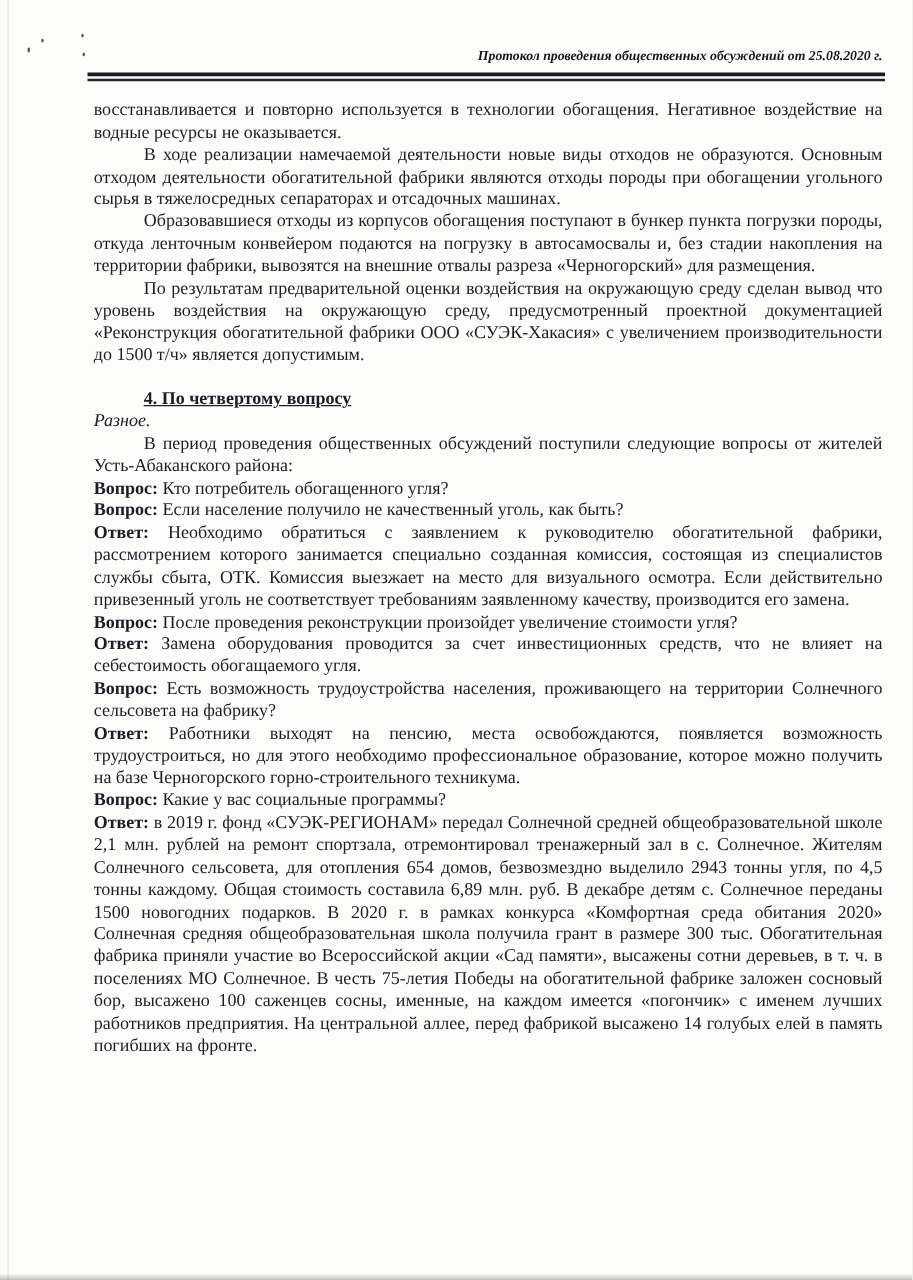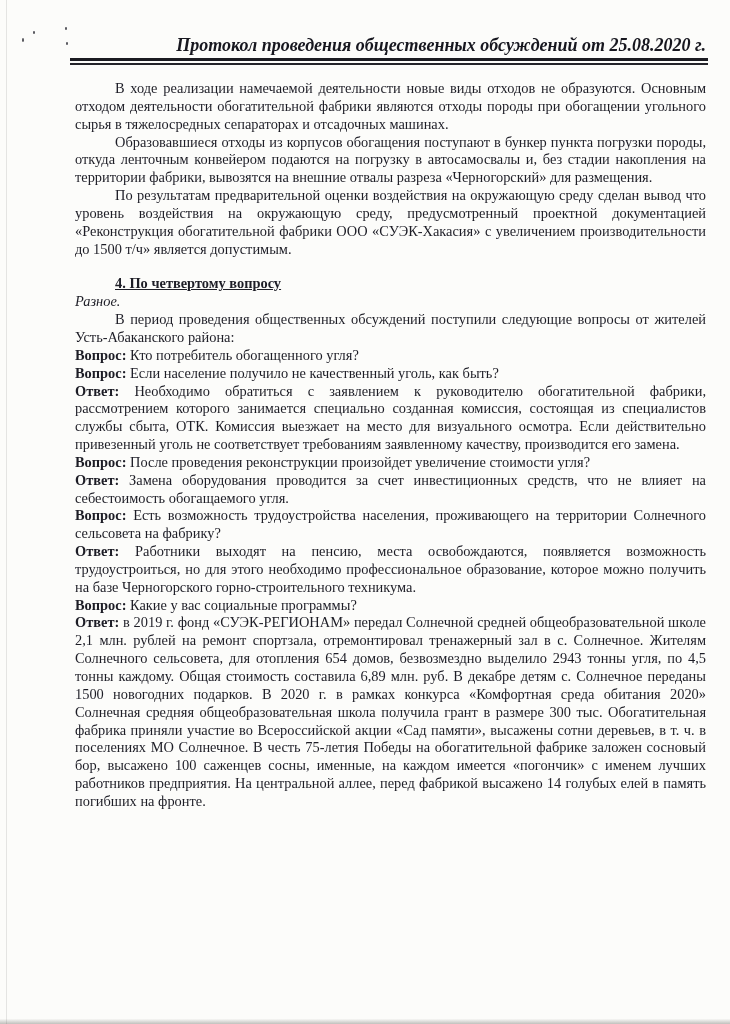--- a/index.html
+++ b/index.html
@@ -12,21 +12,21 @@
     font-family: "Liberation Serif", serif;
     color: #1d1d26;
     overflow: hidden;
     box-sizing: border-box;
   }
   .header-title {
     padding: 37px 24px 0 0;
     text-align: right;
     font-weight: bold;
     font-style: italic;
-    font-size: 18px;
+    font-size: 11px;
     line-height: 17px;
     color: #17171f;
   }
   .double-rule {
     margin: 4px 22px 0 70px;
     height: 2px;
     border-top: 3.4px solid #1b1b21;
     border-bottom: 2px solid #24242a;
   }
   .content {
@@ -66,20 +66,21 @@
   <span class="speck s3"></span>
   <span class="speck s4"></span>
   <span class="left-edge"></span>
   <span class="bottom-edge"></span>
 
   <div class="header-title">Протокол проведения общественных обсуждений от 25.08.2020 г.</div>
   <div class="double-rule"></div>
 
   <div class="content">
 
+    <p class="para no-indent">восстанавливается и повторно используется в технологии обогащения. Негативное воздействие на водные ресурсы не оказывается.</p>
     <p class="para">В ходе реализации намечаемой деятельности новые виды отходов не образуются. Основным отходом деятельности обогатительной фабрики являются отходы породы при обогащении угольного сырья в тяжелосредных сепараторах и отсадочных машинах.</p>
     <p class="para">Образовавшиеся отходы из корпусов обогащения поступают в бункер пункта погрузки породы, откуда ленточным конвейером подаются на погрузку в автосамосвалы и, без стадии накопления на территории фабрики, вывозятся на внешние отвалы разреза «Черногорский» для размещения.</p>
     <p class="para">По результатам предварительной оценки воздействия на окружающую среду сделан вывод что уровень воздействия на окружающую среду, предусмотренный проектной документацией «Реконструкция обогатительной фабрики ООО «СУЭК-Хакасия» с увеличением производительности до 1500 т/ч» является допустимым.</p>
 
     <p class="section-heading"><span class="heading-text">4. По четвертому вопросу</span></p>
 
     <p class="subheading">Разное.</p>
 
     <p class="para">В период проведения общественных обсуждений поступили следующие вопросы от жителей Усть-Абаканского района:</p>
 

